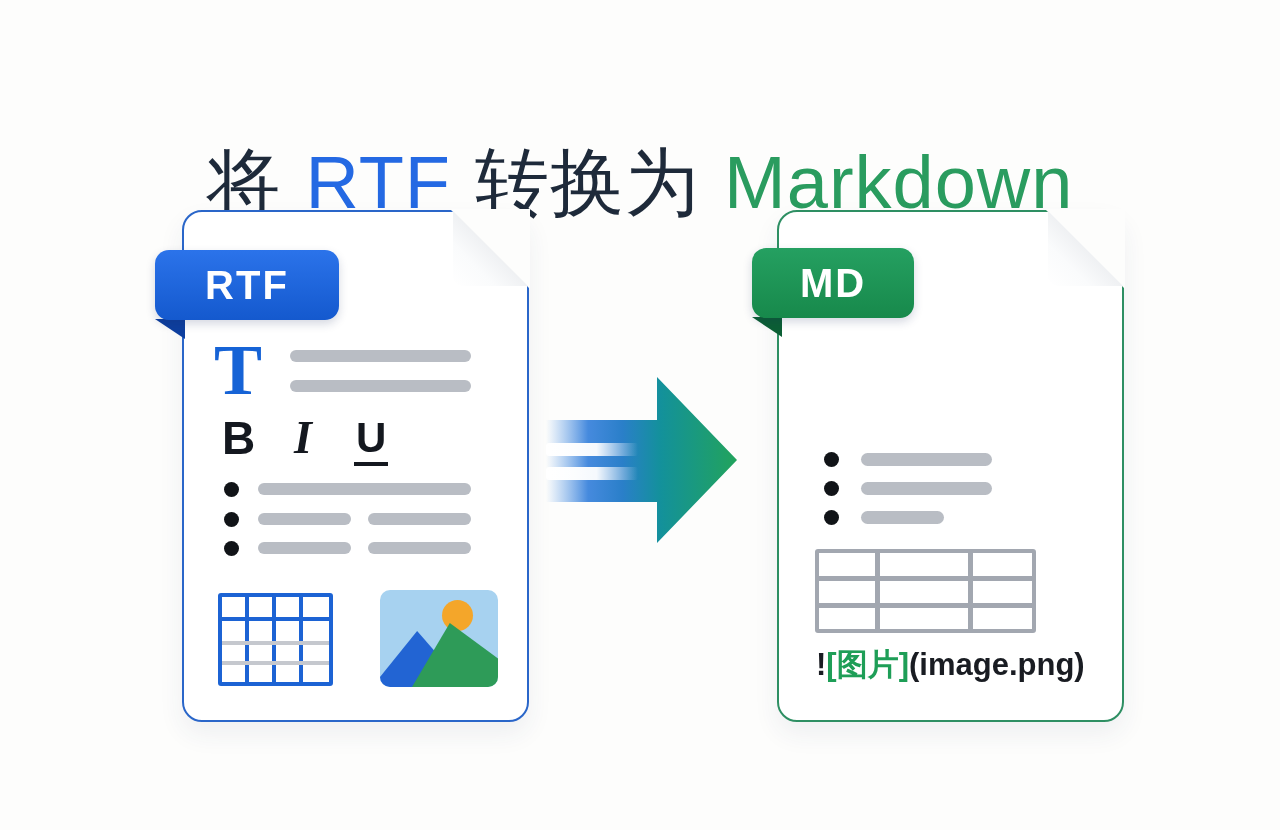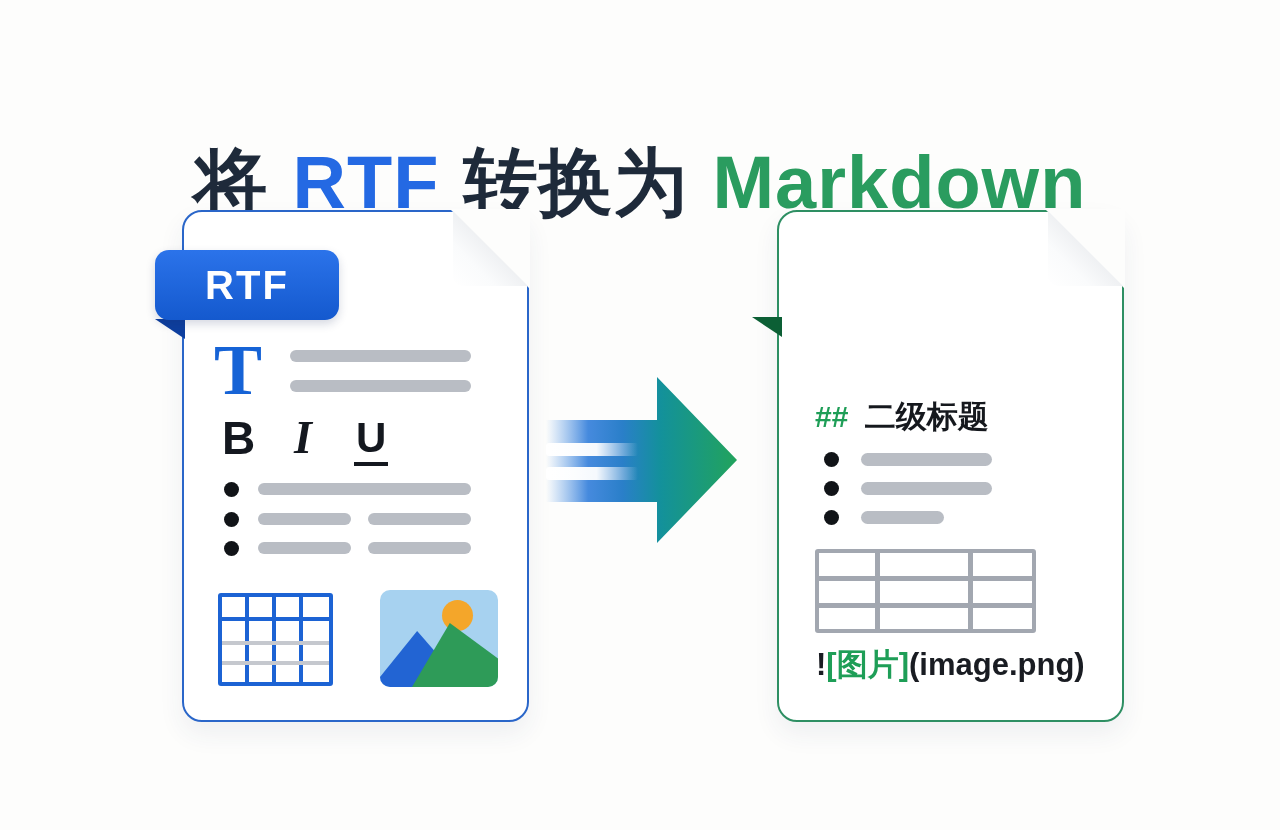--- a/index.html
+++ b/index.html
@@ -4,21 +4,21 @@
 <style>
   html,body{margin:0;padding:0;}
   body{
     width:1280px;height:830px;position:relative;overflow:hidden;
     background:#fdfdfc;
     font-family:"Liberation Sans","DejaVu Sans",sans-serif;
   }
   
   .title{
     position:absolute;top:84px;left:0;right:0;text-align:center;
-    font-size:74px;font-weight:700;letter-spacing:1px;white-space:nowrap;
+    font-size:74px;font-weight:400;letter-spacing:1px;white-space:nowrap;
   }
   .title .seg{margin:0 12px;}
   .t-dark{color:var(--title_dark,#1e2a3a);}
   .t-blue{color:var(--title_blue,#2469e3);}
   .t-green{color:var(--title_green,#2a9c5f);}
 
   
   .card{
     position:absolute;width:343px;height:508px;background:#ffffff;
     border:2px solid;border-radius:20px;
@@ -151,25 +151,22 @@
     <path d="M0 52 H111 V9 L191 92 L111 175 V134 H0 Z" fill="url(#arrowGrad)"></path>
     <rect x="0" y="75" width="92" height="13" rx="3" fill="url(#stripeGrad)"></rect>
     <rect x="0" y="99" width="92" height="13" rx="3" fill="url(#stripeGrad)"></rect>
   </svg>
 </div>
 
 <div class="card md">
   <div class="corner-cut"></div>
   <div class="fold"></div>
   <div class="badge-fold"></div>
+  <div class="badge">MD</div>
 
-  <div class="md-row" style="left:36px;top:184px;">
-    <span class="md-marker">##</span>
-    <span class="md-heading" style="margin-left:12px;">二级标题</span>
-  </div>
 
   <div class="dot" style="left:45px;top:240px;"></div>
   <div class="bar" style="left:82px;top:241px;width:131px;height:13px;"></div>
   <div class="dot" style="left:45px;top:269px;"></div>
   <div class="bar" style="left:82px;top:270px;width:131px;height:13px;"></div>
   <div class="dot" style="left:45px;top:298px;"></div>
   <div class="bar" style="left:82px;top:299px;width:83px;height:13px;"></div>
 
   <div class="md-table">
     <div class="vl" style="left:56px;"></div>

